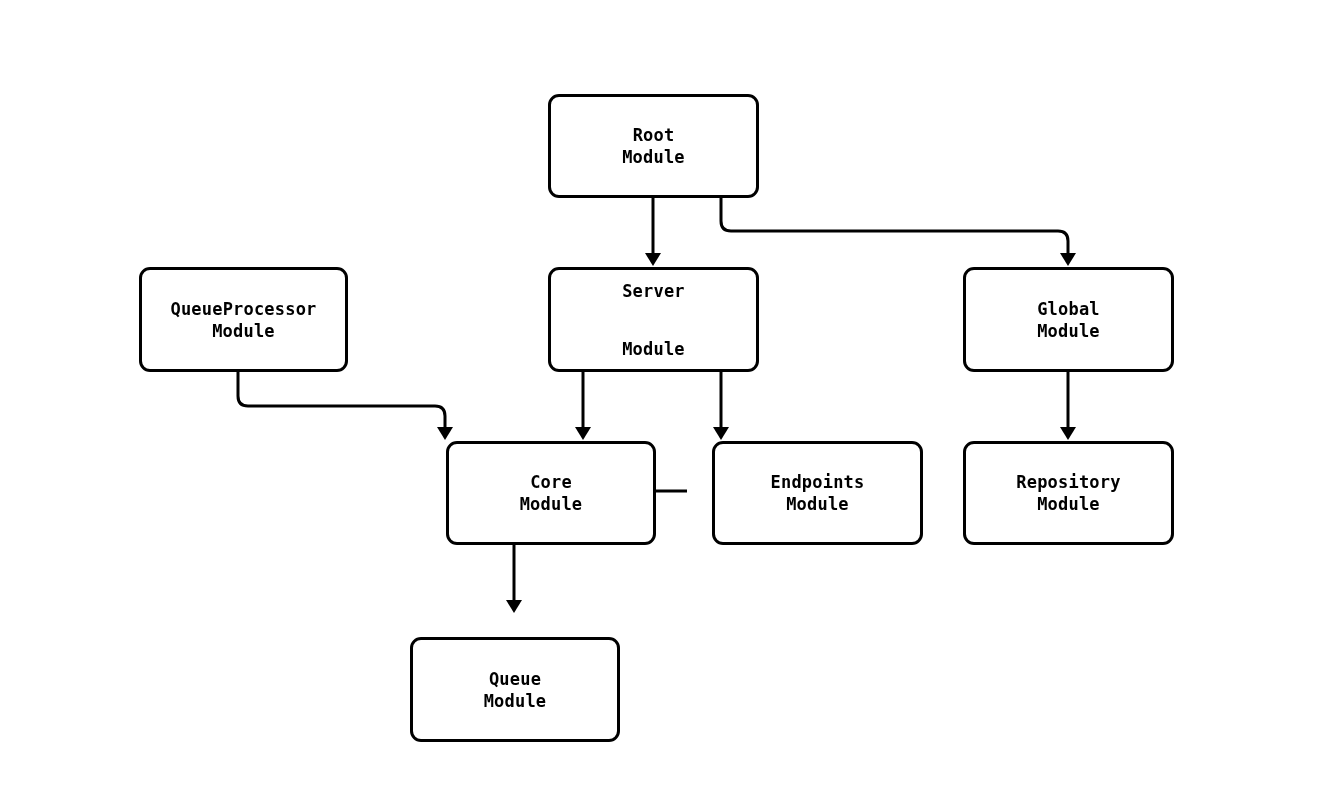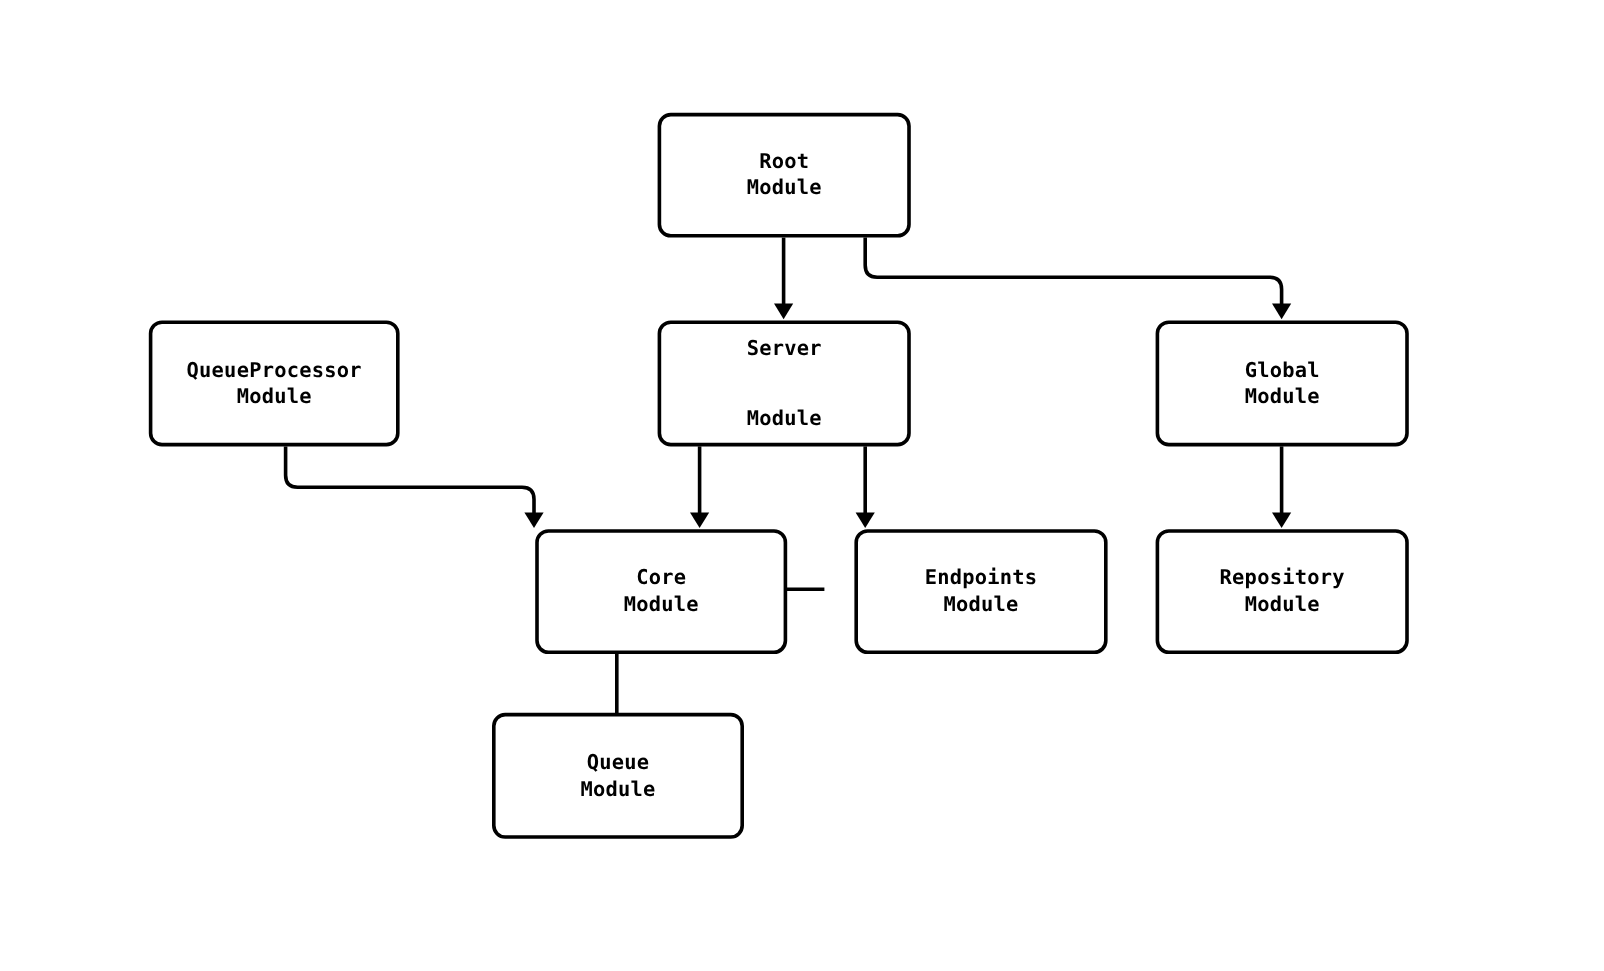--- a/index.html
+++ b/index.html
@@ -82,21 +82,21 @@
         <path d="M 1060 427 L 1076 427 L 1068 440 Z" fill="#000000"></path>
         <path d="M 506 600 L 522 600 L 514 613 Z" fill="#000000"></path>
       </g>
   </svg>
 
   <div class="node" style="left: 548px; top: 94px; width: 211px; height: 104px;">
     <span class="node-line">Root</span>
     <span class="node-line">Module</span>
   </div>
 
-  <div class="node" style="left: 124px; top: 267px; width: 209px; height: 105px; align-items: center;">
+  <div class="node" style="left: 139px; top: 267px; width: 209px; height: 105px; align-items: center;">
     <span class="node-line">QueueProcessor</span>
     <span class="node-line">Module</span>
   </div>
 
   <div class="node" style="left: 548px; top: 267px; width: 211px; height: 105px; gap: 36px;">
     <span class="node-line">Server</span>
     <span class="node-line">Module</span>
   </div>
 
   <div class="node" style="left: 963px; top: 267px; width: 211px; height: 105px;">
@@ -112,18 +112,18 @@
   <div class="node" style="left: 712px; top: 441px; width: 211px; height: 104px;">
     <span class="node-line">Endpoints</span>
     <span class="node-line">Module</span>
   </div>
 
   <div class="node" style="left: 963px; top: 441px; width: 211px; height: 104px;">
     <span class="node-line">Repository</span>
     <span class="node-line">Module</span>
   </div>
 
-  <div class="node" style="left: 410px; top: 594px; width: 210px; height: 105px;">
+  <div class="node" style="left: 410px; top: 637px; width: 210px; height: 105px;">
     <span class="node-line">Queue</span>
     <span class="node-line">Module</span>
   </div>
 
 </div>
 
 </body></html>

